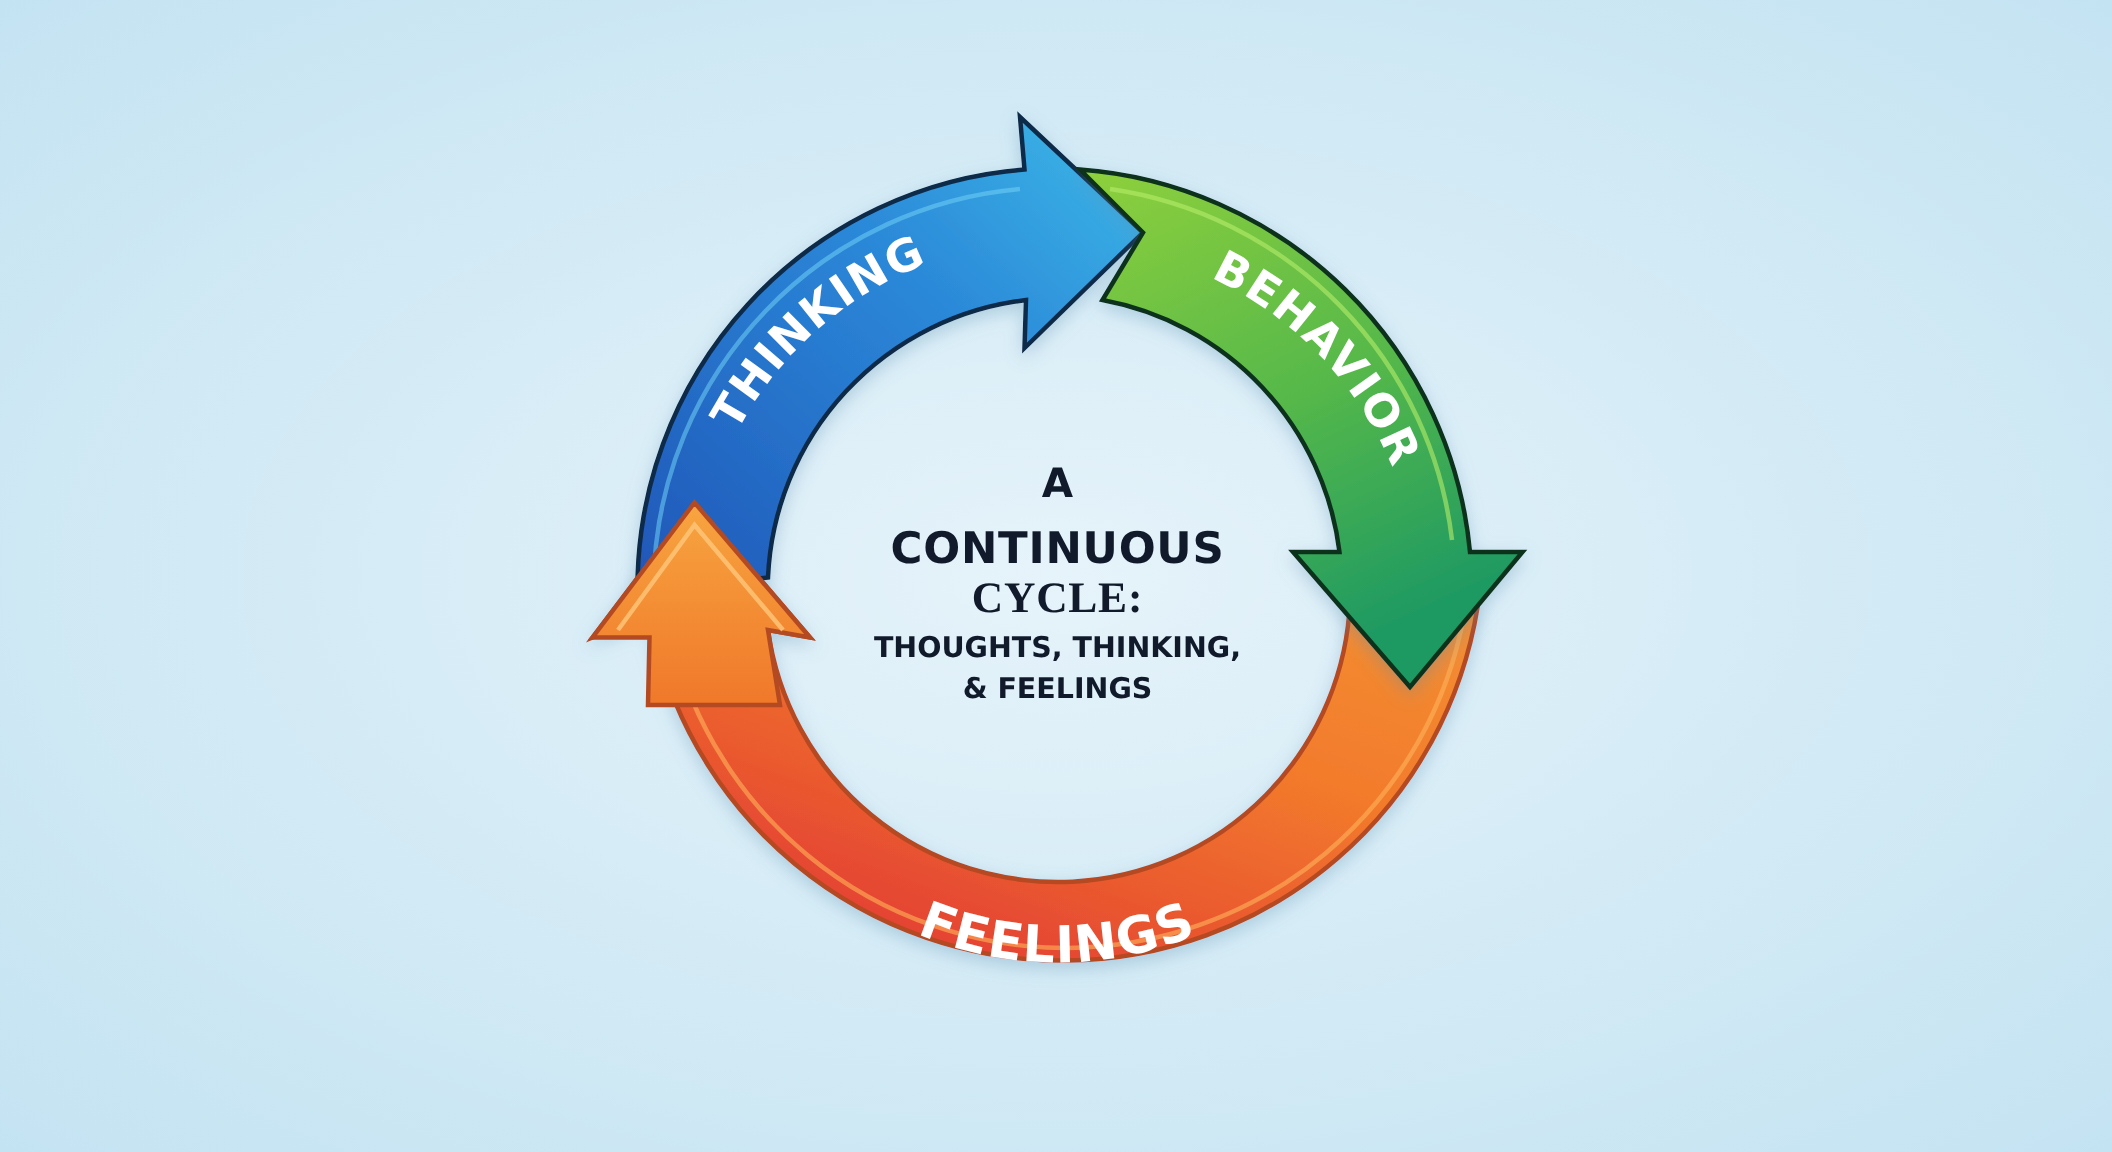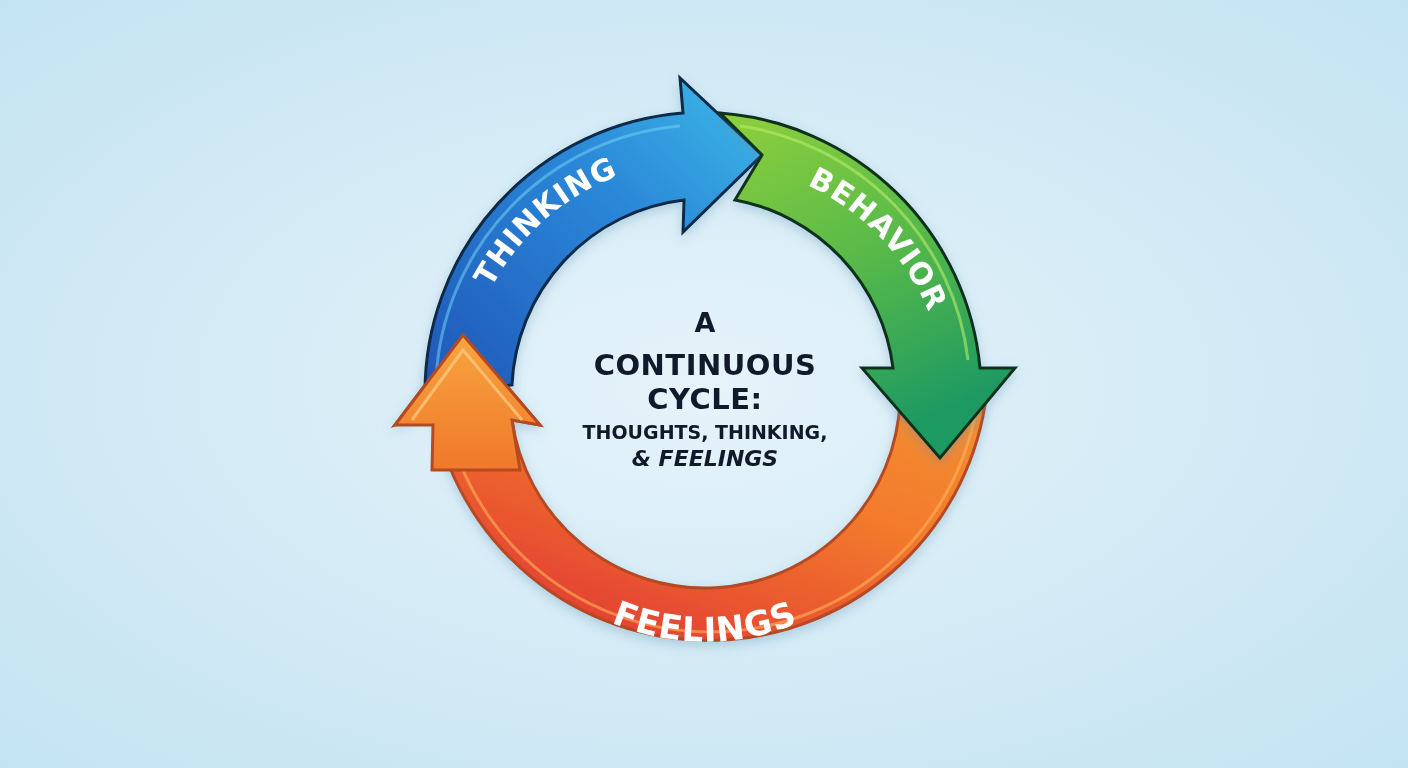--- a/index.html
+++ b/index.html
@@ -10,23 +10,23 @@
       font-family: "DejaVu Sans", sans-serif;
     }
     #diagram { position: absolute; left: 0; top: 0; width: 1408px; height: 768px; }
     .center-text {
       position: absolute; left: 503px; top: 308px; width: 404px;
       text-align: center; color: #111a2b; font-weight: bold;
       font-family: "DejaVu Sans", sans-serif;
     }
     .center-text .l1 { font-size: 27px; line-height: 30px; }
     .center-text .l2 { font-size: 29px; line-height: 34px; letter-spacing: 0.5px; margin-top: 10px; }
-    .center-text .l3 { font-size: 29px; line-height: 34px; letter-spacing: 0.5px; }
+    .center-text .l3 { font-size: 29px; line-height: 34px; letter-spacing: 0.5px; font-family: Liberation Serif, serif; }
     .center-text .l4 { font-size: 19px; line-height: 28px; margin-top: 2px; }
-    .center-text .l5 { font-size: 22px; line-height: 26px; font-style: italic; }
+    .center-text .l5 { font-size: 19px; line-height: 26px; }
     .arc-label {
       font-family: "DejaVu Sans", sans-serif; font-weight: bold; fill: #ffffff;
       letter-spacing: 1px;
     }
   </style>
 </head>
 <body>
 
 <svg id="diagram" viewBox="0 0 1408 768" xmlns="http://www.w3.org/2000/svg">
   <defs>

